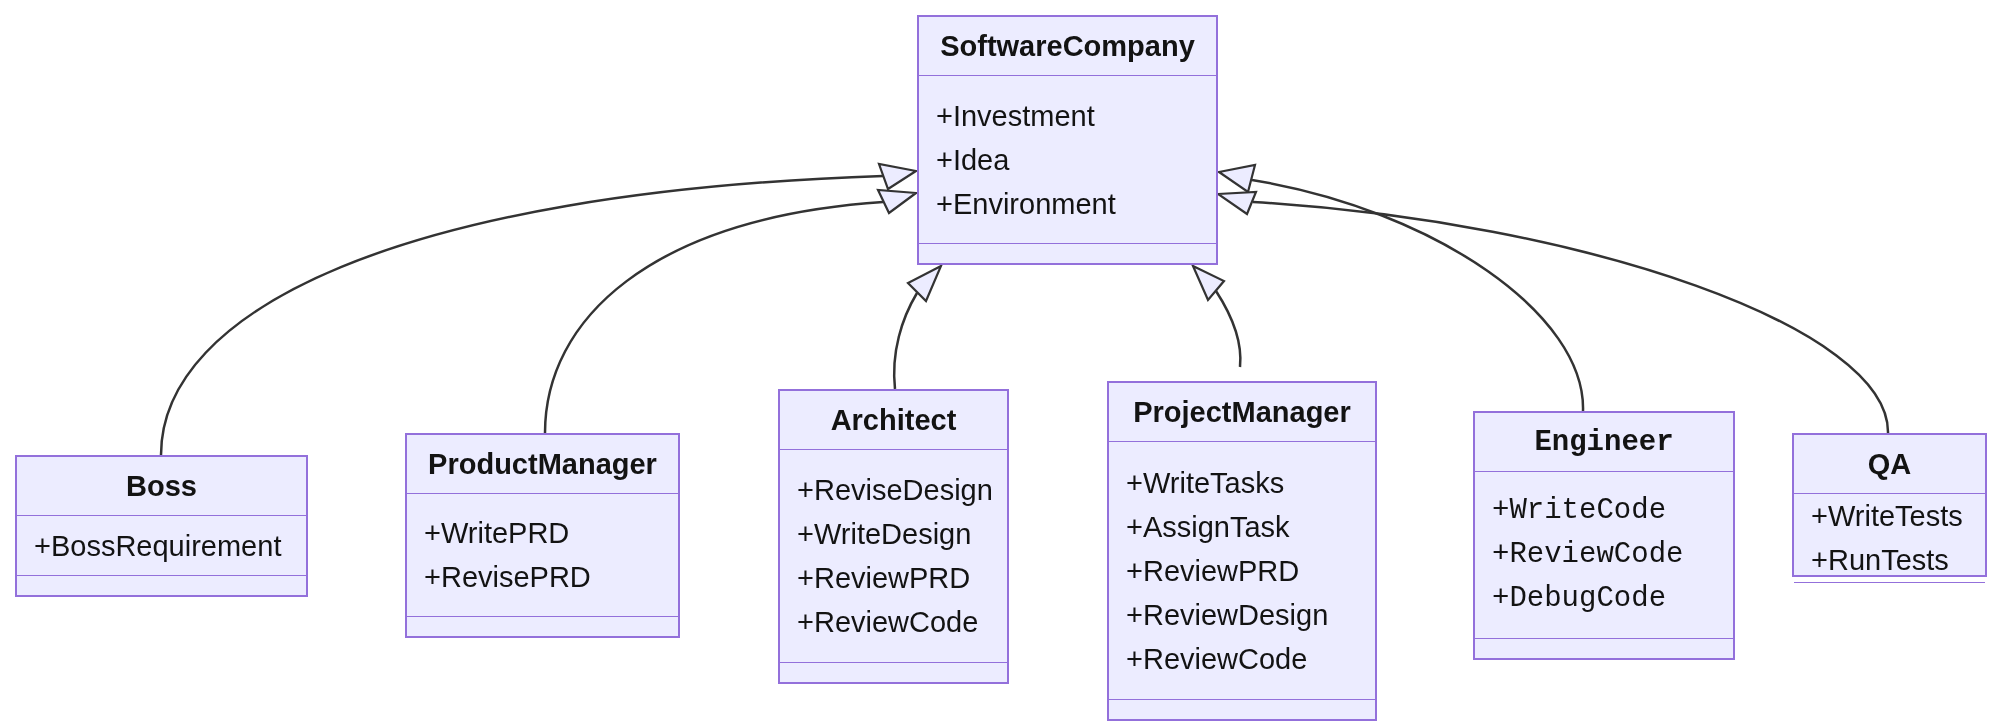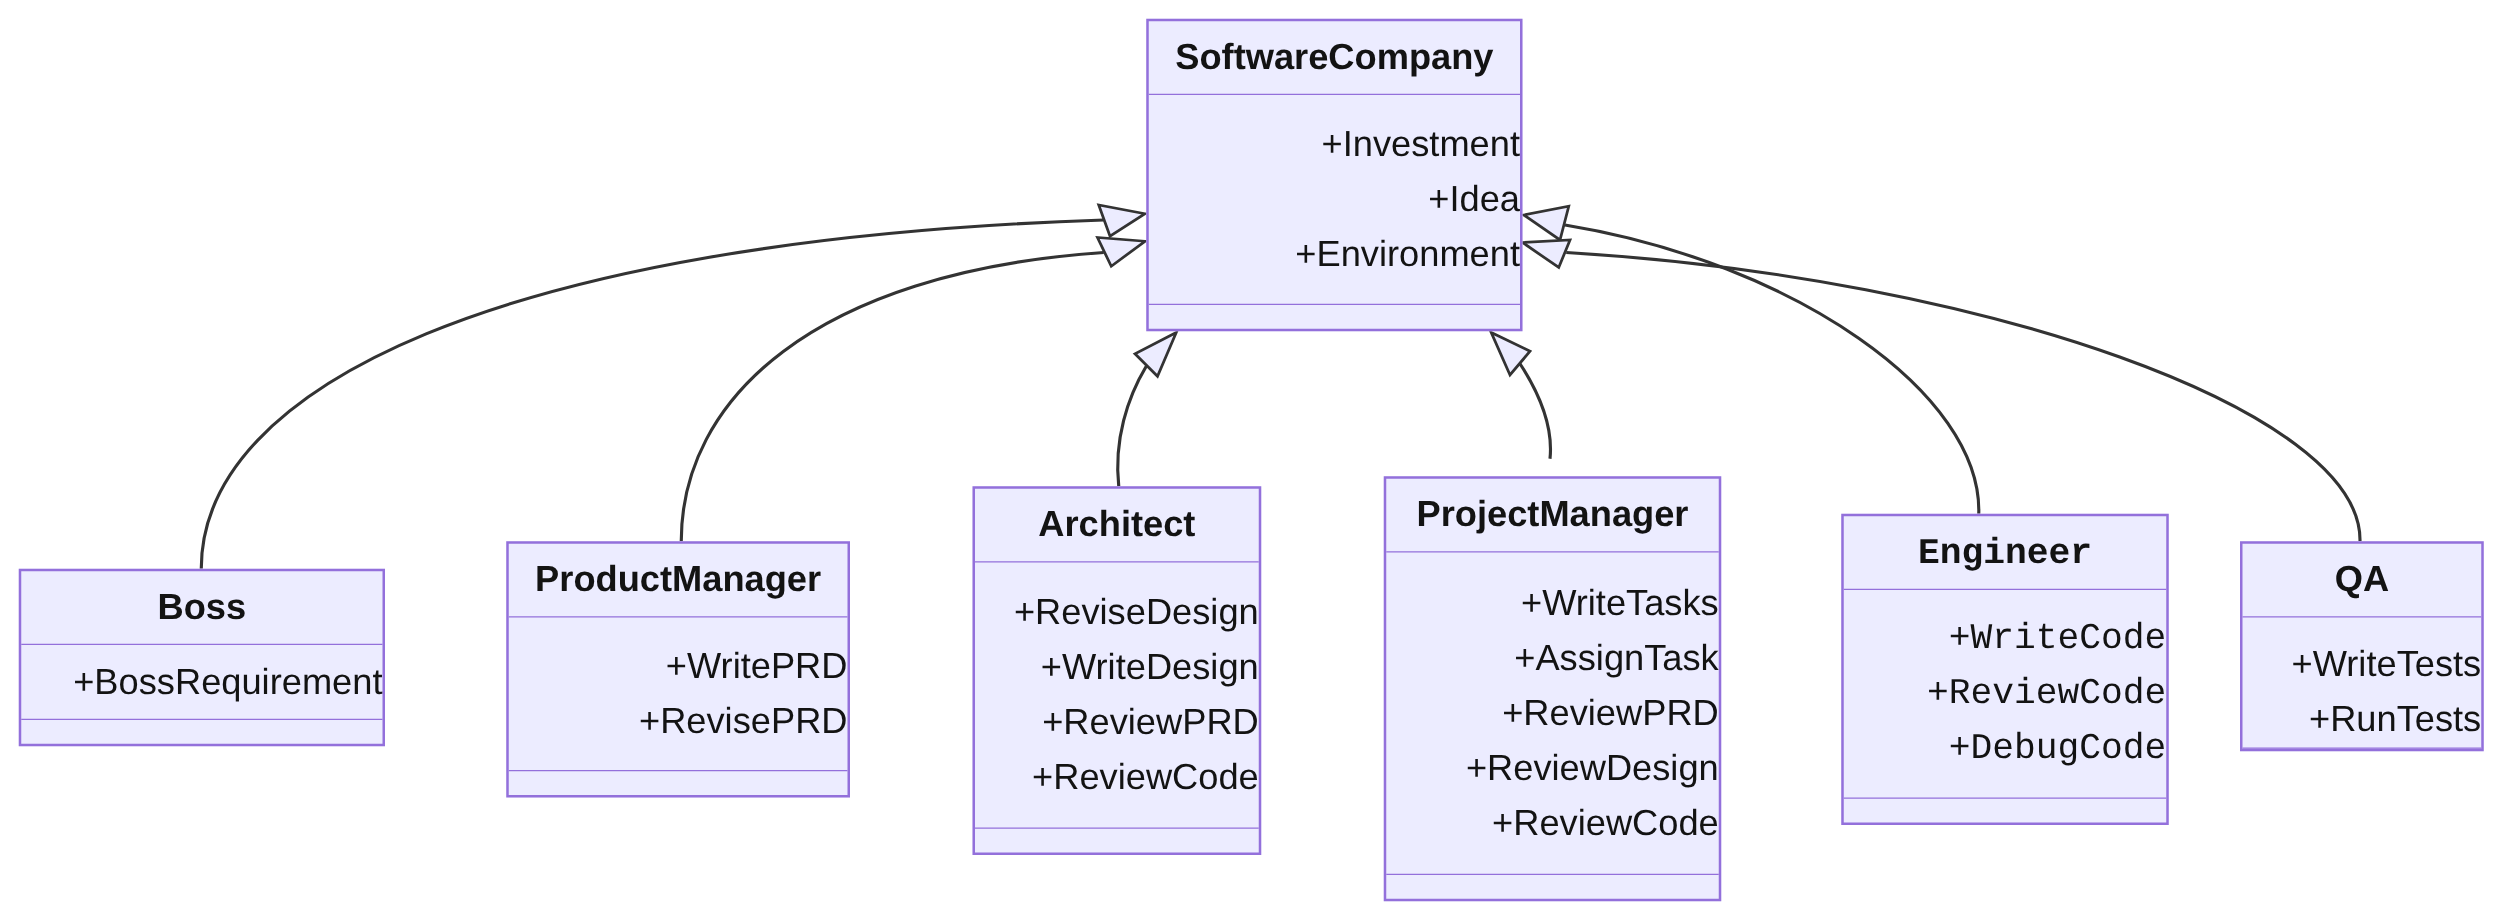--- a/index.html
+++ b/index.html
@@ -50,21 +50,20 @@
     font-size: 29px;
     border-bottom: 1.6px solid var(--node-border, #9370DB);
   }
   .uml-attrs {
     flex: 1 1 auto;
     display: flex;
     flex-direction: column;
     justify-content: center;
     padding-left: 17px;
     border-bottom: 1.6px solid var(--node-border, #9370DB);
-    text-align: right;
   }
   .uml-member {
     font-size: 29px;
     line-height: 44px;
     white-space: nowrap;
   }
   .uml-methods {
     flex: 0 0 19px;
   }
 </style>
@@ -147,21 +146,21 @@
   <div class="uml-class" style="left:1473px; top:411px; width:262px; height:249px;font-family:Liberation Mono, monospace;">
     <div class="uml-title">Engineer</div>
     <div class="uml-attrs">
         <div class="uml-member">+WriteCode</div>
         <div class="uml-member">+ReviewCode</div>
         <div class="uml-member">+DebugCode</div>
       </div>
     <div class="uml-methods"></div>
   </div>
 
-  <div class="uml-class" style="left:1792px; top:433px; width:195px; height:168px;gap:16px;">
+  <div class="uml-class" style="left:1792px; top:433px; width:195px; height:144px;">
     <div class="uml-title">QA</div>
     <div class="uml-attrs">
         <div class="uml-member">+WriteTests</div>
         <div class="uml-member">+RunTests</div>
       </div>
     <div class="uml-methods"></div>
   </div>
 
 </div>
 

